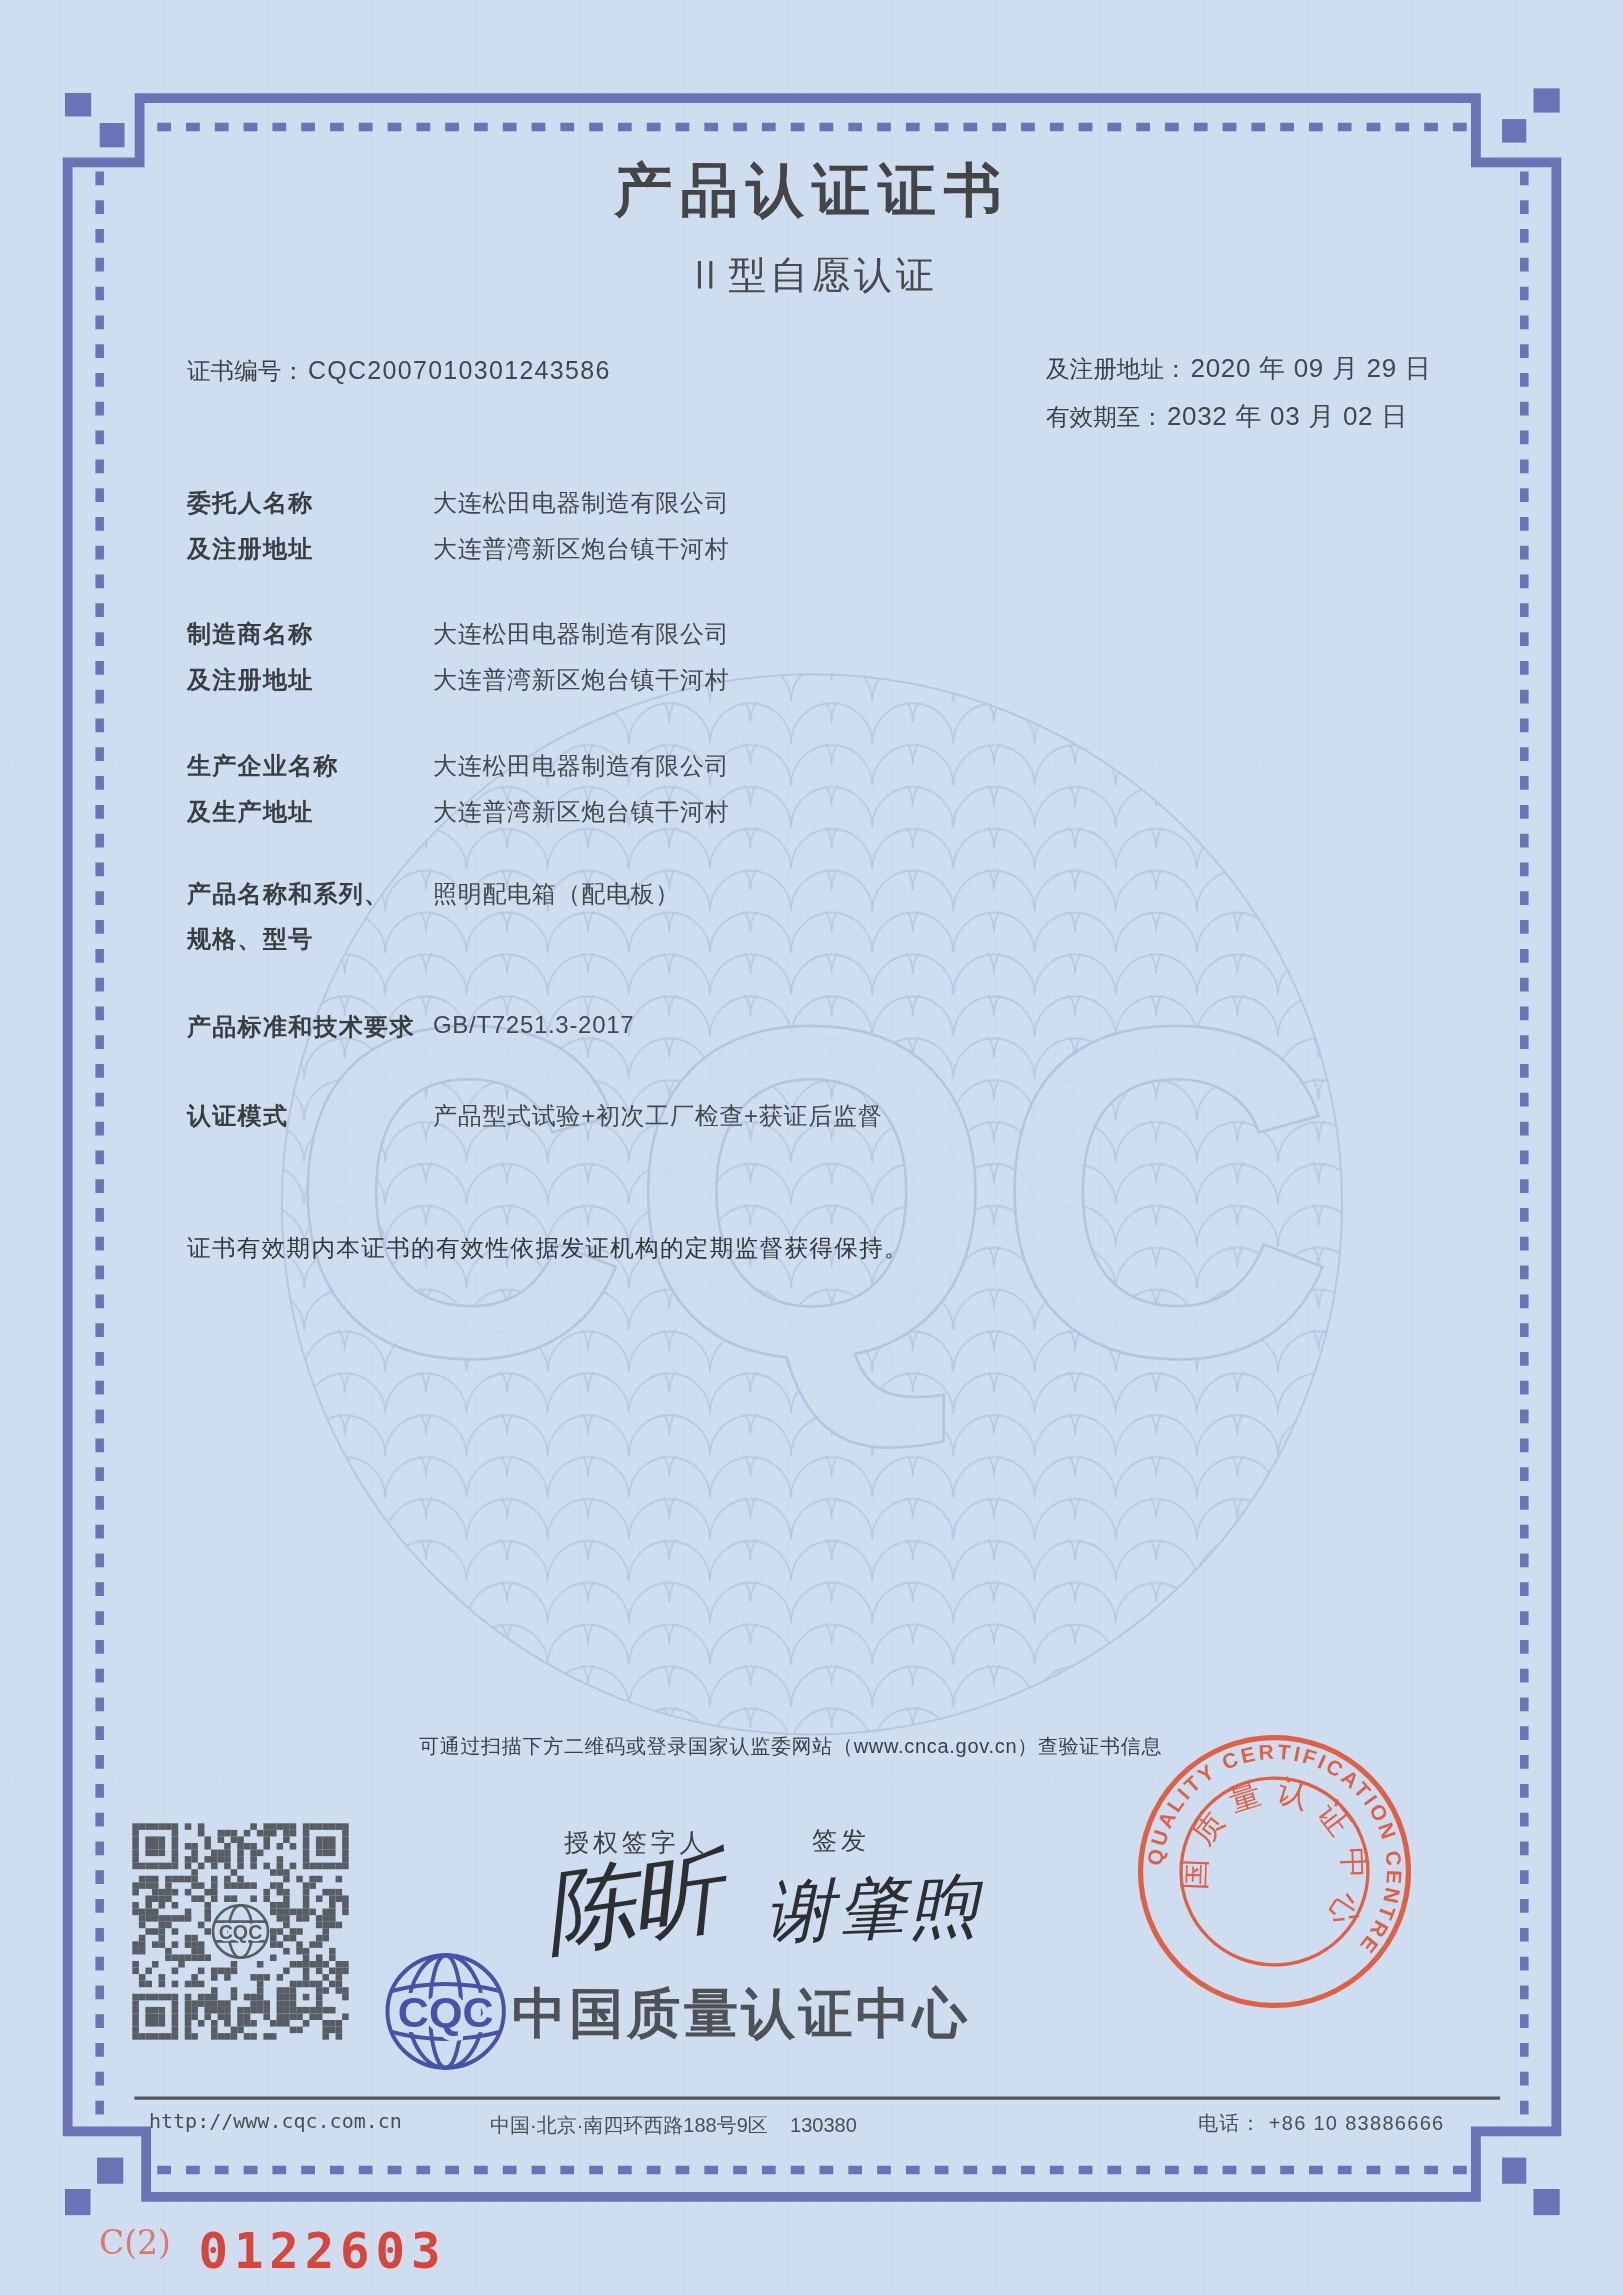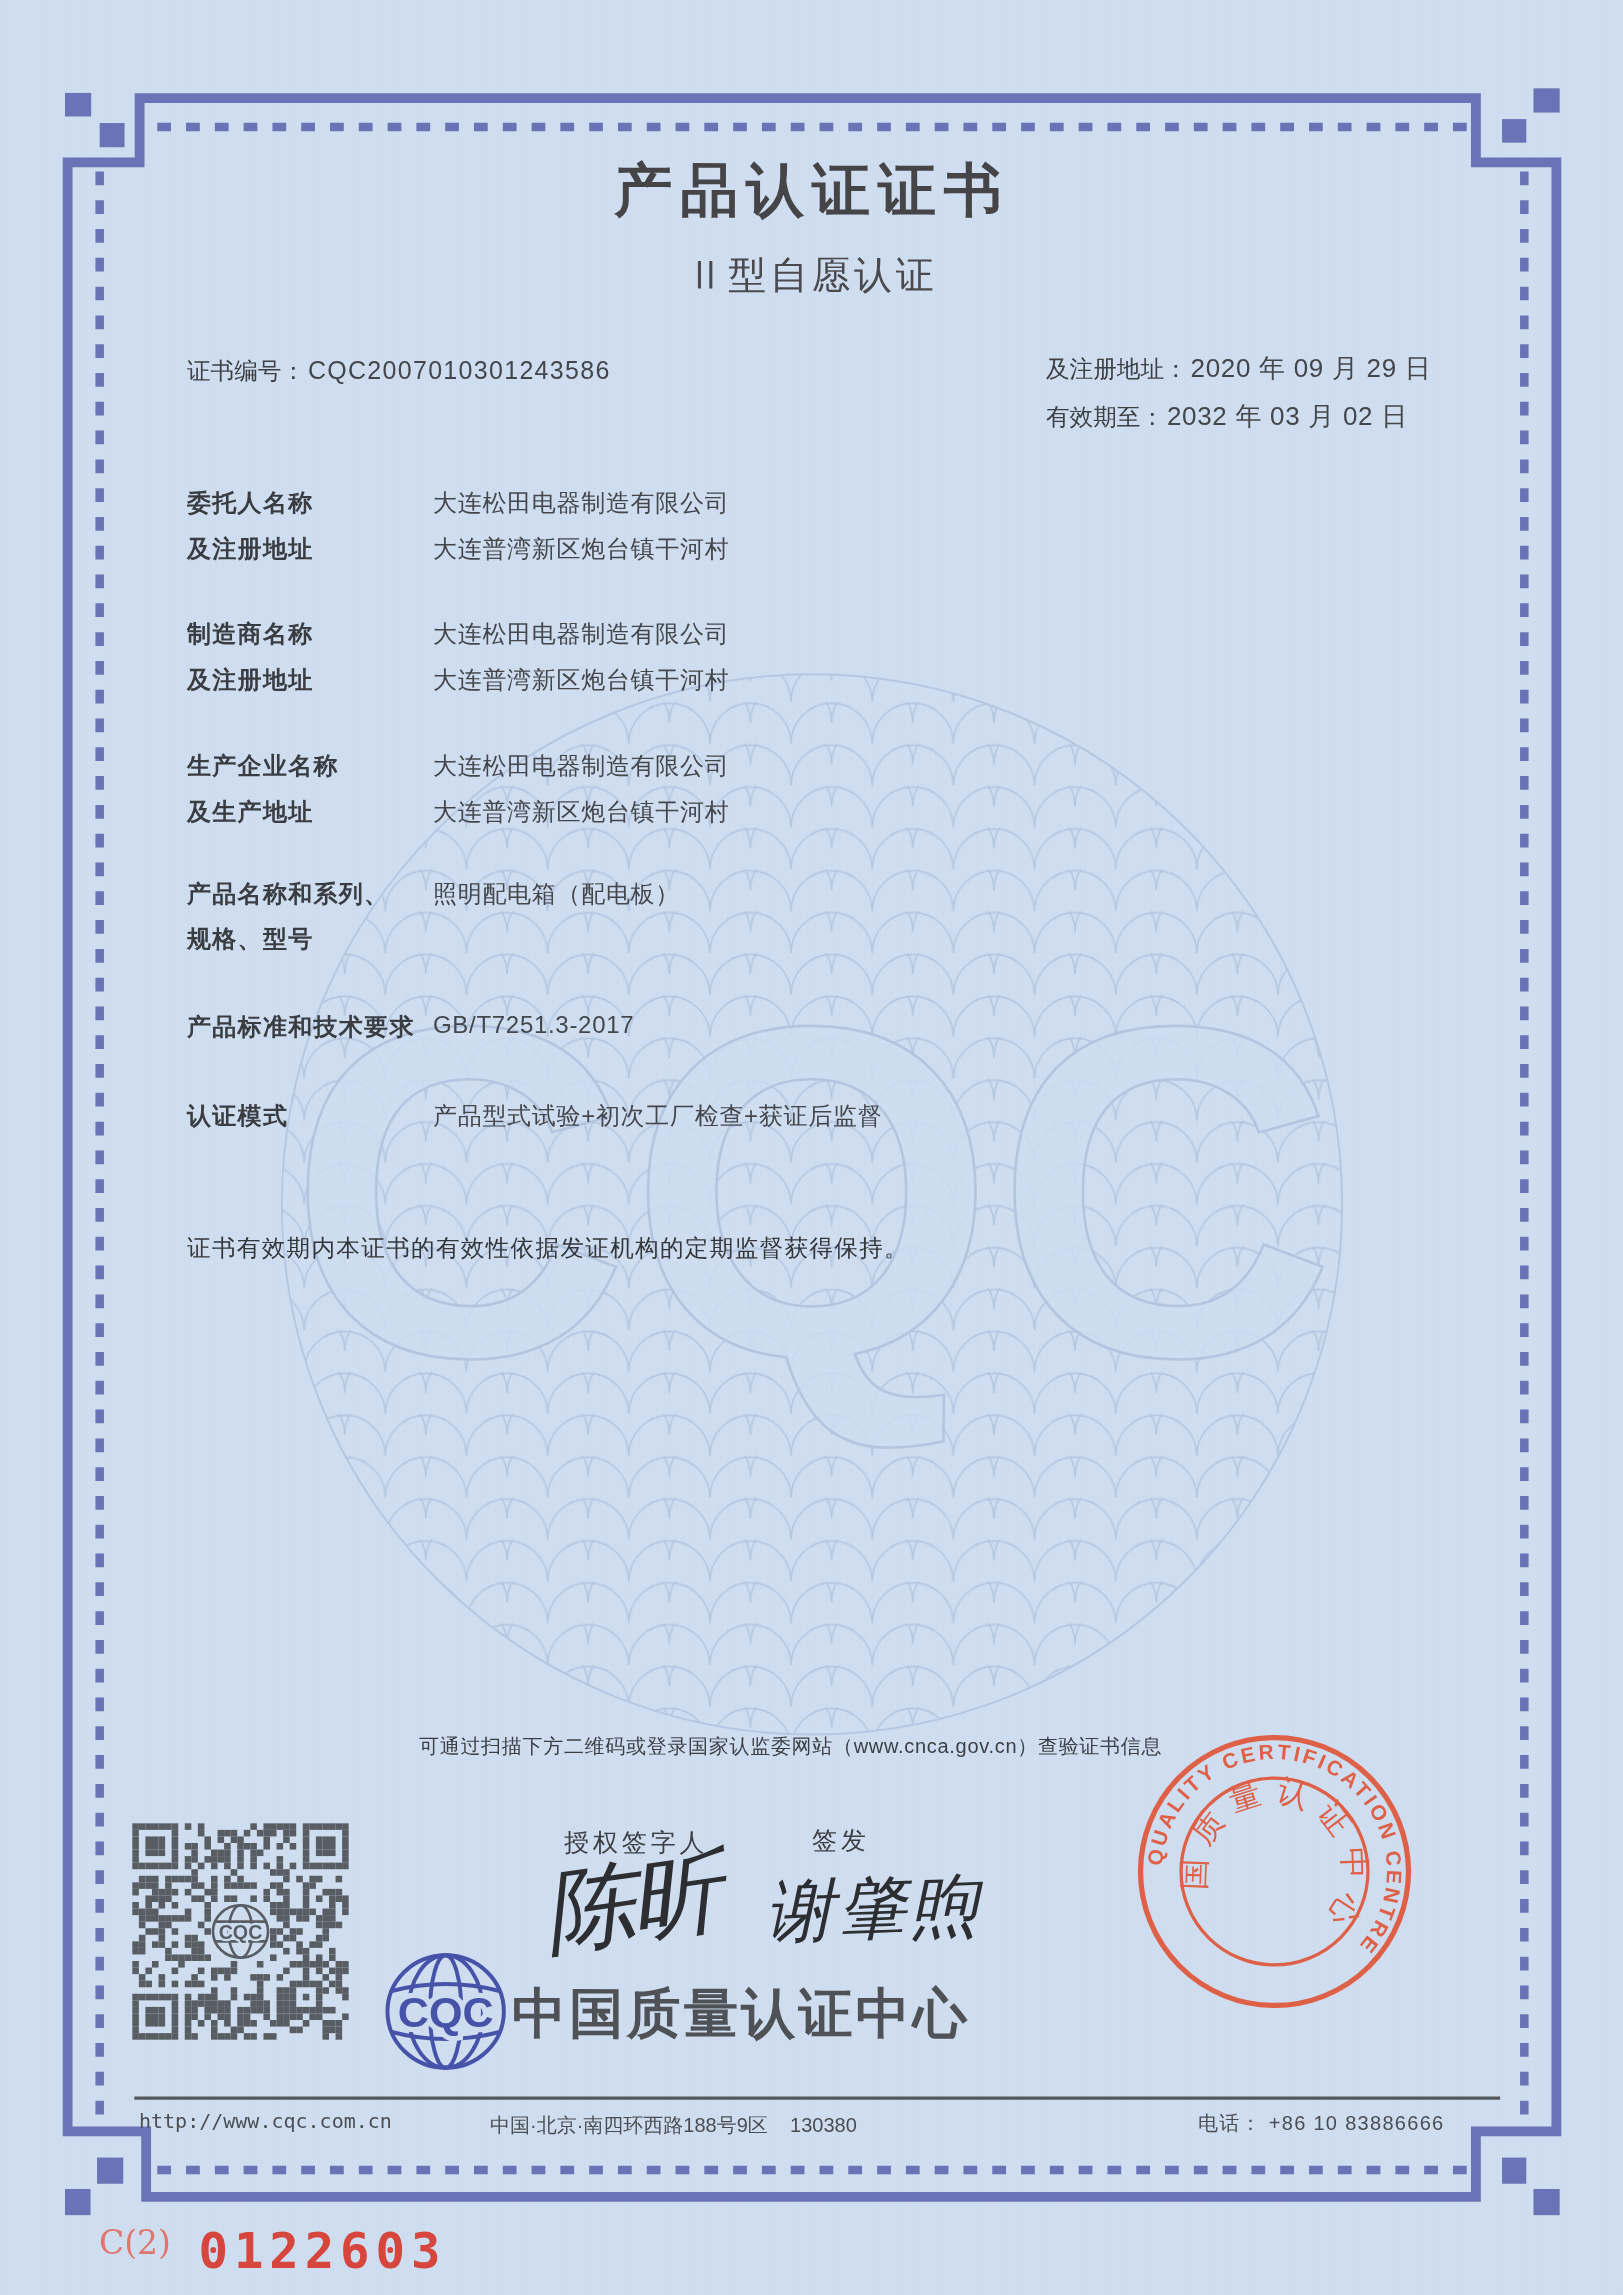--- a/index.html
+++ b/index.html
@@ -13,21 +13,21 @@
   .subtitle{font-size:38px;letter-spacing:3.9px;color:#4a4a4e;}
   .kai{font-family:"Liberation Serif","DejaVu Serif",serif;}
   .lab{font-weight:bold;font-size:24px;color:#393d42;letter-spacing:1.3px;}
   .val{font-size:24px;color:#43474c;letter-spacing:0.7px;}
   .para{font-family:"Liberation Serif","DejaVu Serif",serif;font-size:23.6px;color:#323539;letter-spacing:1.3px;}
   .note{font-size:20px;color:#3b3f45;letter-spacing:0.7px;}
   .siglab{font-family:"Liberation Serif","DejaVu Serif",serif;font-size:25px;color:#3b3e42;letter-spacing:3.9px;}
   .sig{font-family:"Liberation Serif","DejaVu Serif",serif;font-style:italic;color:#2c2e31;}
   .orgname{font-size:54px;font-weight:bold;letter-spacing:3.3px;color:#4e5155;}
   .foot{font-size:20px;color:#4a4e54;}
-  .mono{font-family:"DejaVu Sans Mono","Liberation Mono",monospace;}
+  .mono{font-family:"DejaVu Sans Mono","Liberation Mono",monospace;margin-left:10px;}
   .serialwrap{display:flex;align-items:flex-start;gap:27.5px;}
   .serialpfx{font-family:"DejaVu Serif","Liberation Serif",serif;font-size:33px;color:#e0756b;}
   .serialnum{font-family:"DejaVu Sans Mono","Liberation Mono",monospace;font-size:49px;
              font-weight:bold;letter-spacing:5.9px;color:#d6463c;}
   .pre{white-space:pre;}
 </style>
 </head>
 <body>
 
 <div class="page">

